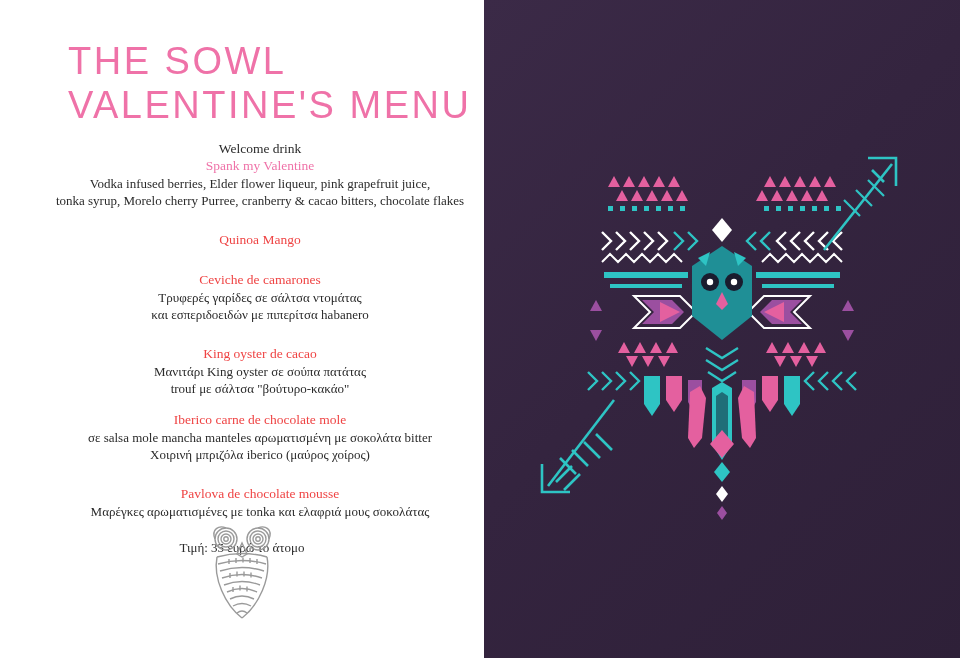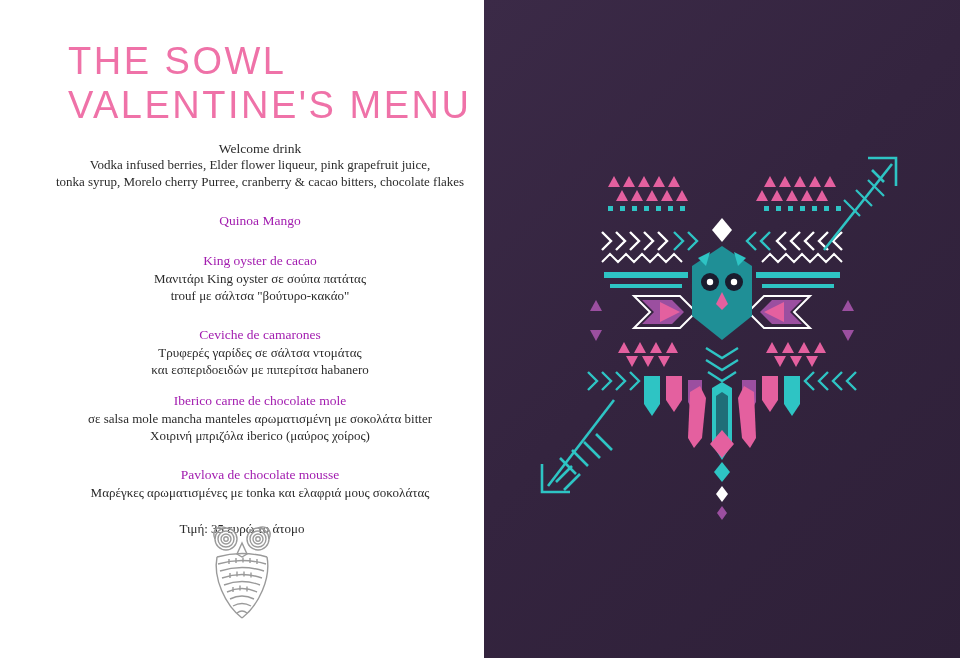--- a/index.html
+++ b/index.html
@@ -54,21 +54,21 @@
     margin-bottom: 14px;
     padding-left: 36px;
   }
   .course-top {
     font-size: 13.5px;
     color: #2b2b2b;
     line-height: 17px;
   }
   .course-name {
     font-size: 13.5px;
-    color: #a21caf;
+    color: #ef4444;
     line-height: 18px;
     margin-bottom: 1px;
   }
   .course-name.pink {
     color: #ef72a8;
   }
   .course-desc {
     font-size: 13px;
     color: #2b2b2b;
     line-height: 16.5px;
@@ -114,38 +114,39 @@
 
     <div id="title-block">
       <div class="title-line">THE SOWL</div>
       <div class="title-line">VALENTINE'S MENU</div>
     </div>
 
     <div id="menu-list">
 
       <div class="course">
         <div class="course-top">Welcome drink</div>
+        <div class="course-name pink">Spank my Valentine</div>
         <div class="course-desc">Vodka infused berries, Elder flower liqueur, pink grapefruit juice,</div>
         <div class="course-desc">tonka syrup, Morelo cherry Purree, cranberry &amp; cacao bitters, chocolate flakes</div>
       </div>
 
       <div class="course" style="margin-top:22px;">
         <div class="course-name">Quinoa Mango</div>
+      </div>
+
+      <div class="course" style="margin-top:22px;">
+        <div class="course-name">Ceviche de camarones</div>
+        <div class="course-desc">Τρυφερές γαρίδες σε σάλτσα ντομάτας</div>
+        <div class="course-desc">και εσπεριδοειδών με πιπερίτσα habanero</div>
       </div>
 
       <div class="course" style="margin-top:22px;">
         <div class="course-name">King oyster de cacao</div>
         <div class="course-desc">Μανιτάρι King oyster σε σούπα πατάτας</div>
         <div class="course-desc">trouf με σάλτσα "βούτυρο-κακάο"</div>
-      </div>
-
-      <div class="course" style="margin-top:22px;">
-        <div class="course-name">Ceviche de camarones</div>
-        <div class="course-desc">Τρυφερές γαρίδες σε σάλτσα ντομάτας</div>
-        <div class="course-desc">και εσπεριδοειδών με πιπερίτσα habanero</div>
       </div>
 
       <div class="course" style="">
         <div class="course-name">Iberico carne de chocolate mole</div>
         <div class="course-desc">σε salsa mole mancha manteles αρωματισμένη με σοκολάτα bitter</div>
         <div class="course-desc">Χοιρινή μπριζόλα iberico (μαύρος χοίρος)</div>
       </div>
 
       <div class="course" style="margin-top:22px;">
         <div class="course-name">Pavlova de chocolate mousse</div>

